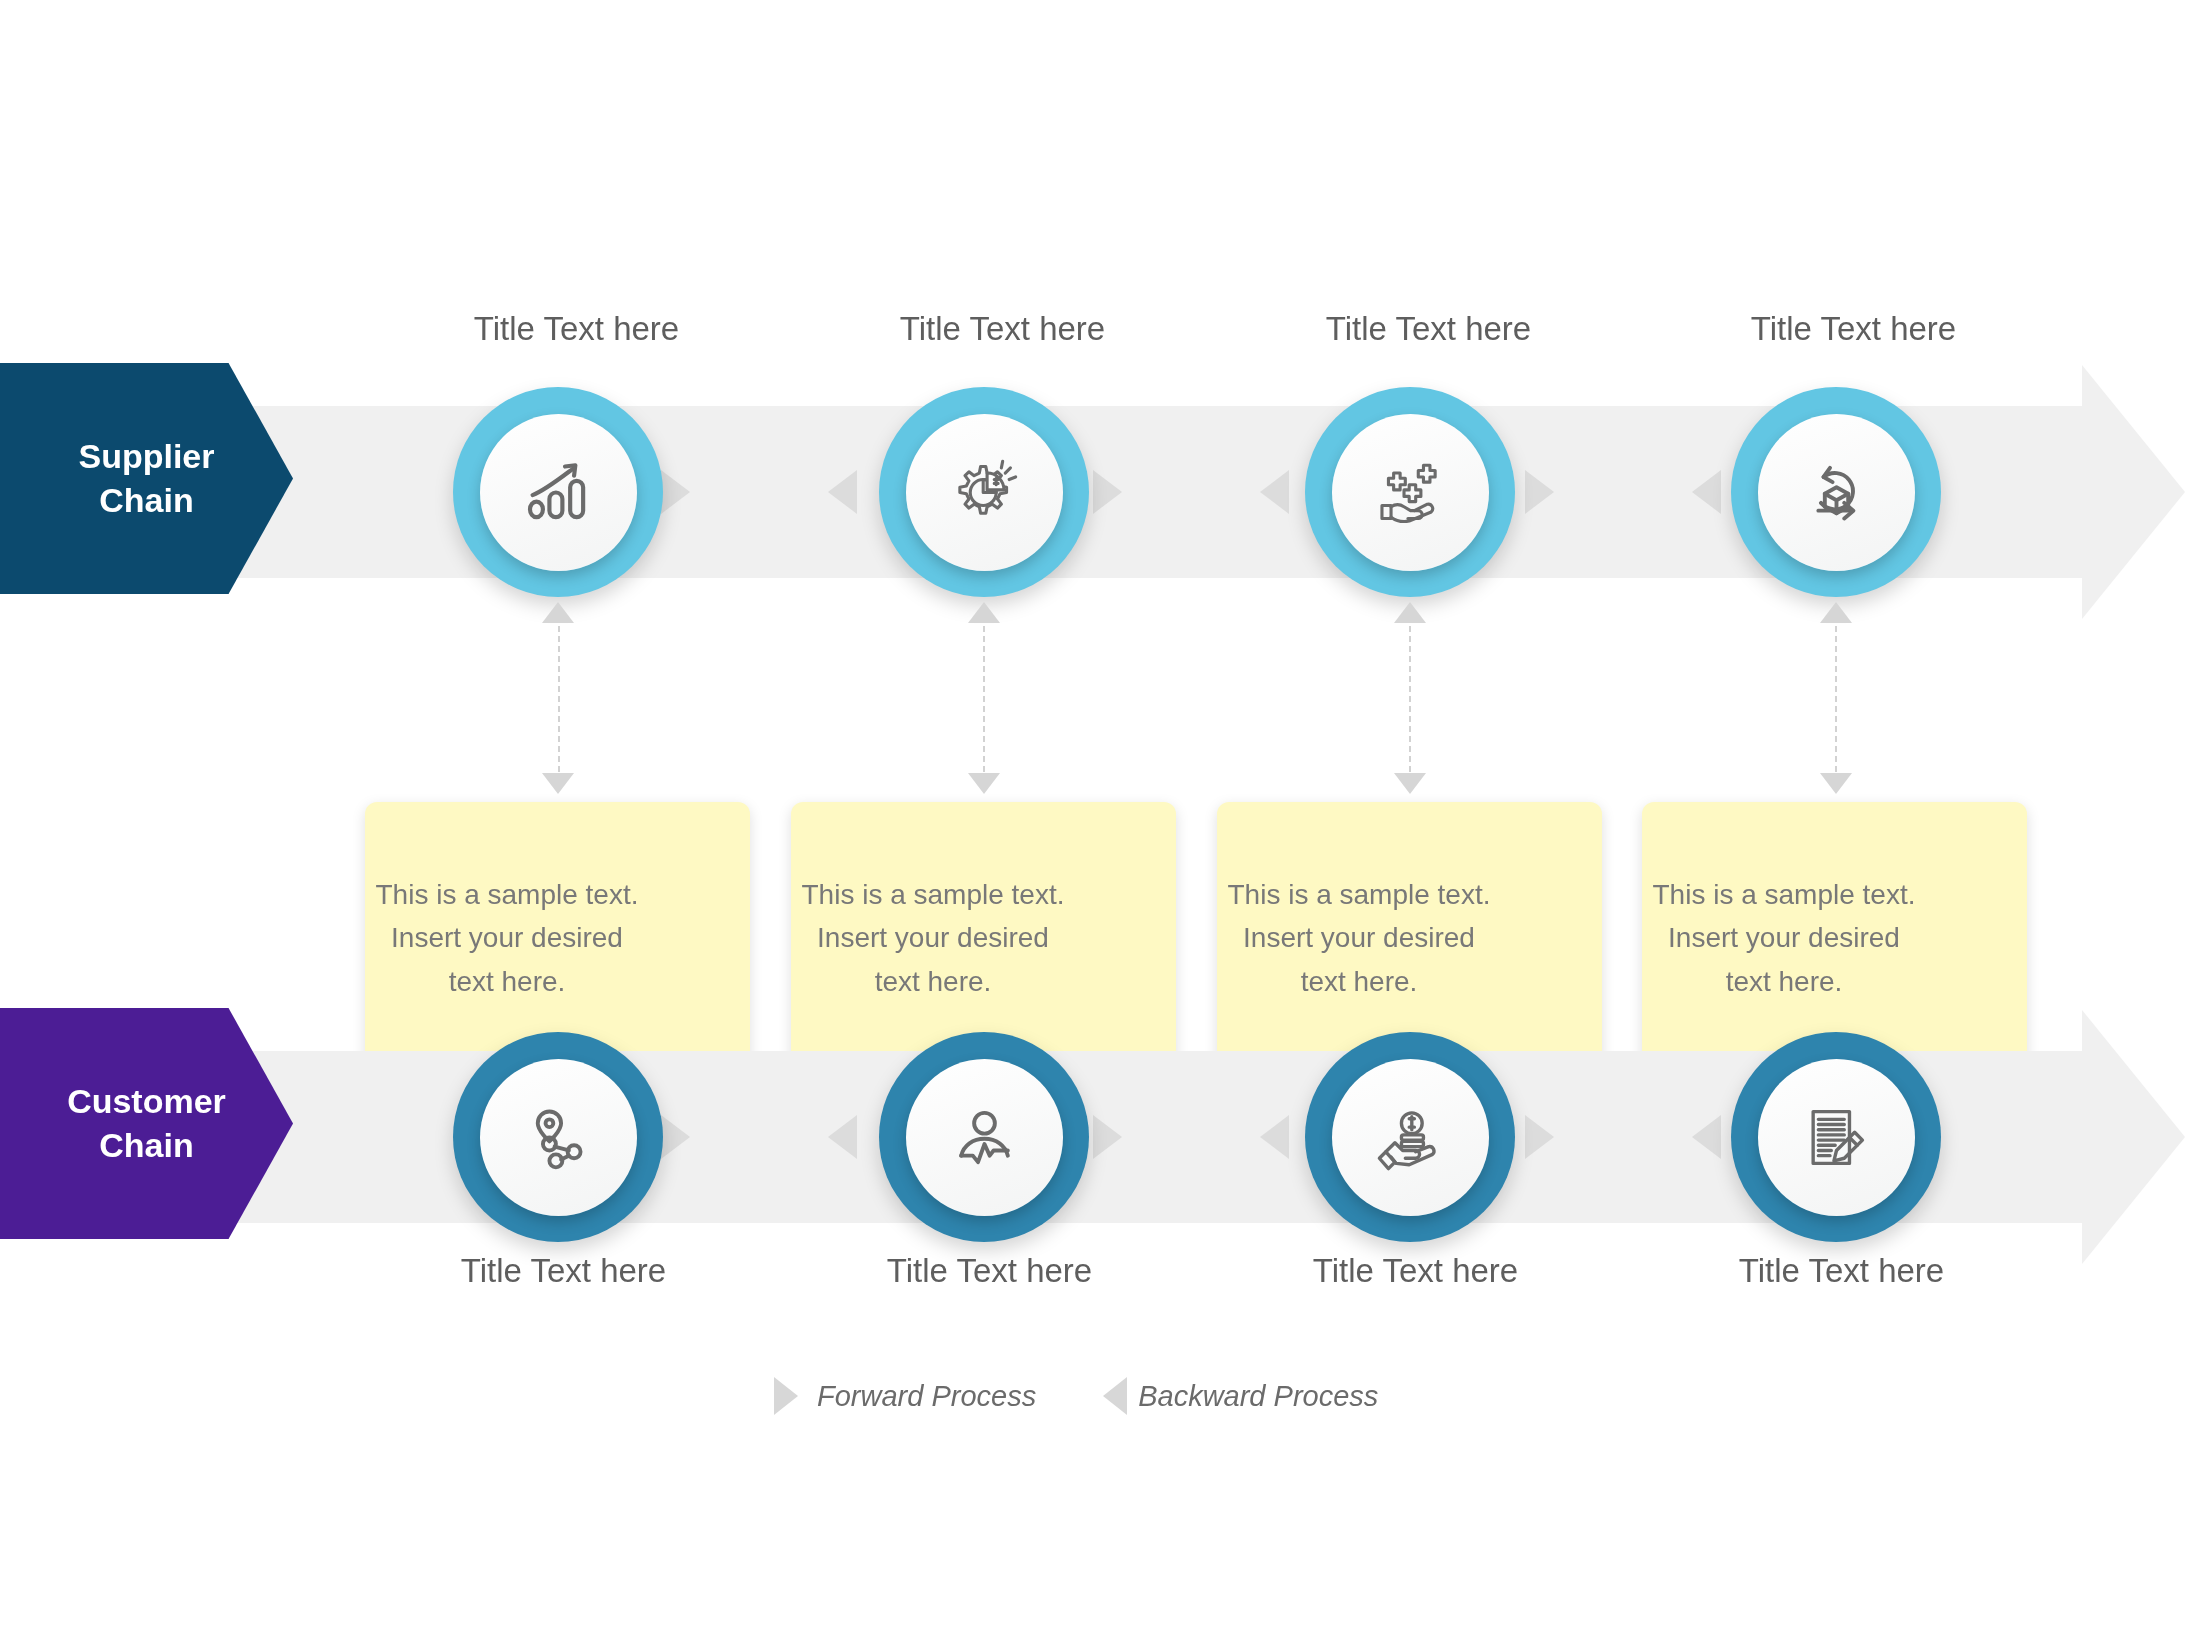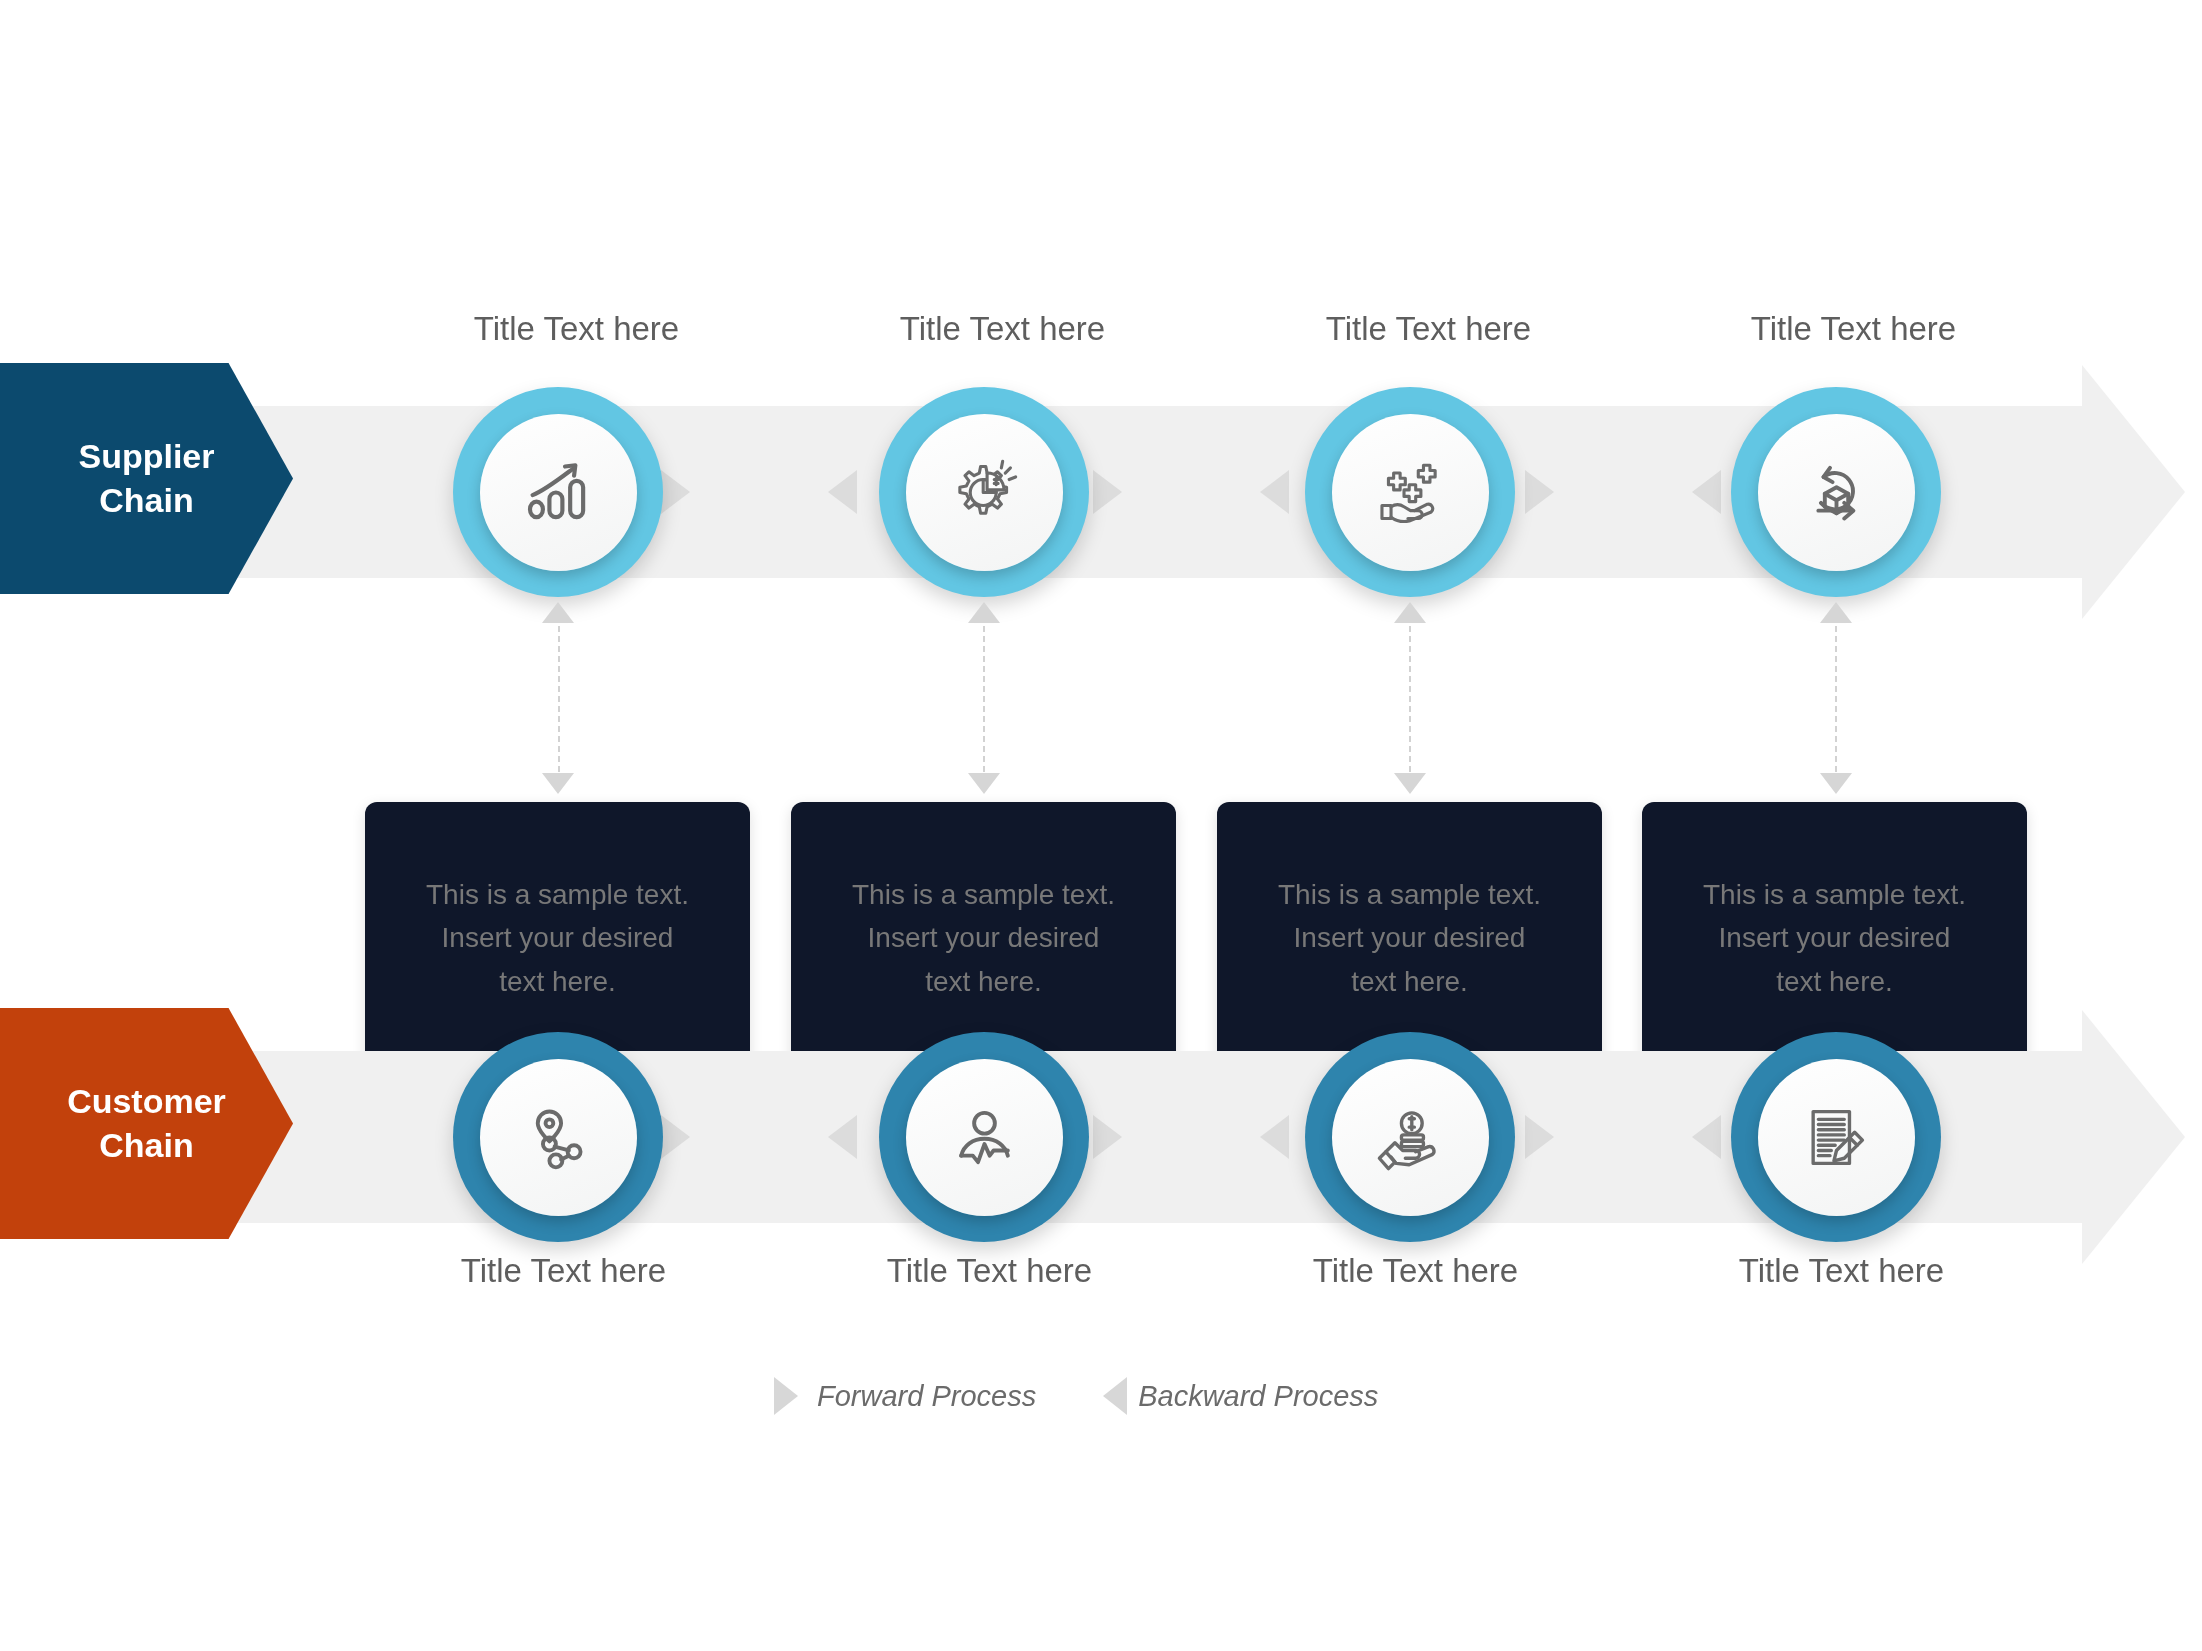--- a/index.html
+++ b/index.html
@@ -73,21 +73,21 @@
     line-height: 1.28;
     clip-path: polygon(0 0, 78% 0, 100% 50%, 78% 100%, 0 100%);
     box-shadow: 0 5.2px 12px rgba(0,0,0,0.12);
   }
   .chain-supplier {
     top: 363px;
     background: #0c4a6e;
   }
   .chain-customer {
     top: 1008px;
-    background: #c2410c;
+    background: #4c1d95;
   }
   .chain-label span { display: block; text-align: center; }
 
   
   .node {
     position: absolute;
     width: 210px;
     height: 210px;
     border-radius: 50%;
     display: flex;
@@ -135,26 +135,25 @@
     border-top: 22.4px solid transparent;
     border-bottom: 22.4px solid transparent;
     border-right: 29px solid #dcdcdc;
   }
 
   
   .card {
     position: absolute;
     width: 385px;
     height: 267px;
-    background: #0f172a;
+    background: #fef9c3;
     border-radius: 12px;
     box-shadow: 0 4.3px 13.8px rgba(0,0,0,0.13);
     display: flex;
     align-items: flex-start;
-    justify-content: center;
     padding-top: 71px;
     box-sizing: border-box;
   }
   .card-text {
     width: 284px;
     text-align: center;
     font-size: 28px;
     line-height: 1.55;
     color: #787878;
   }

